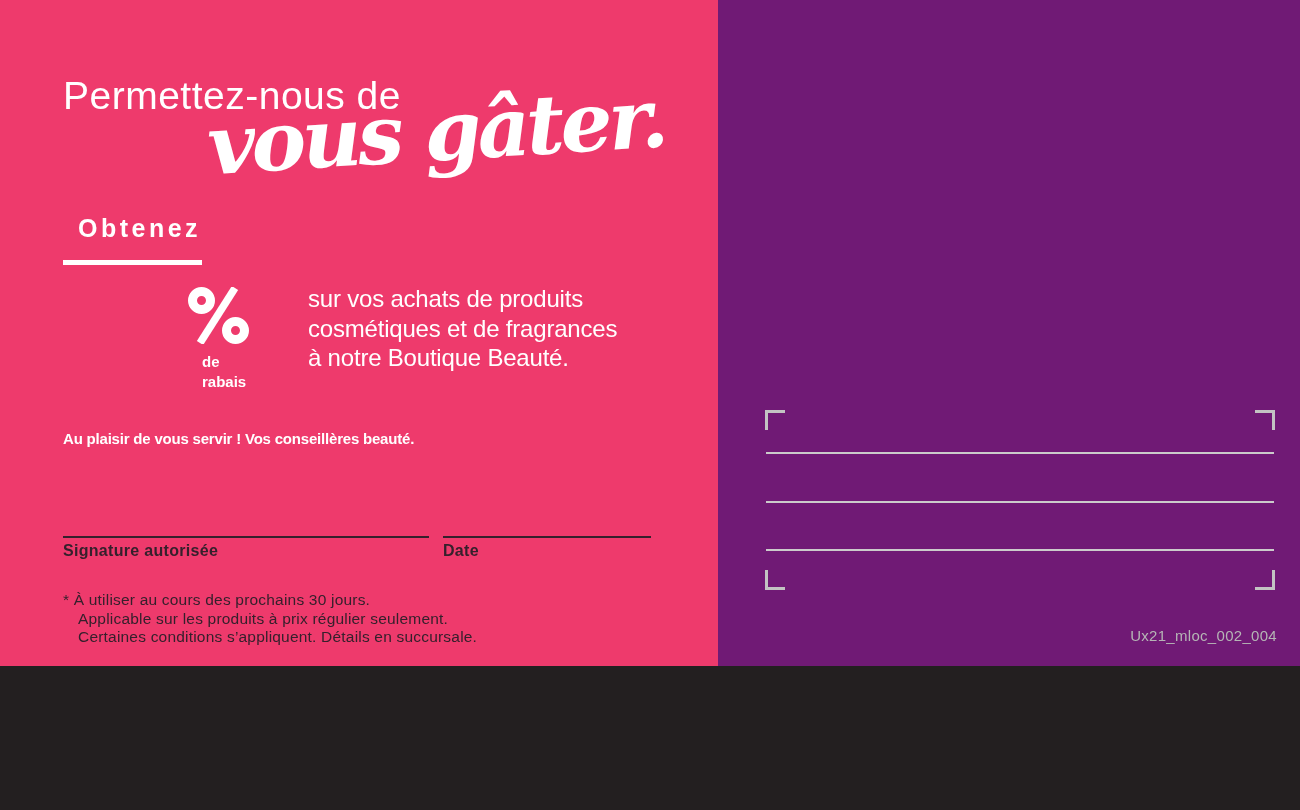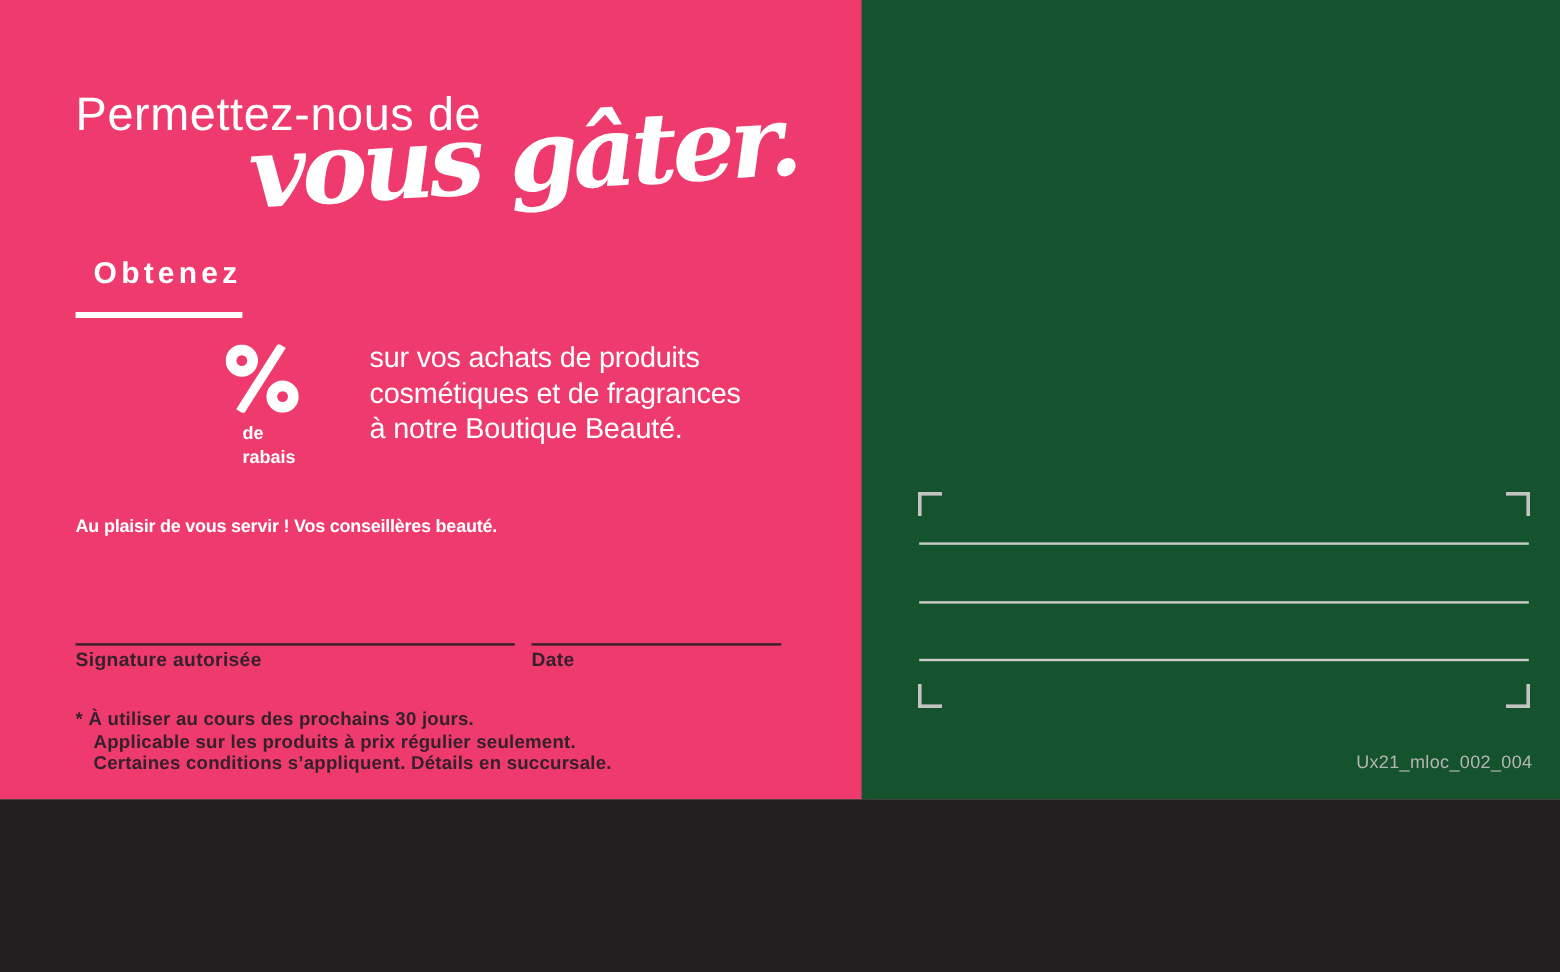--- a/index.html
+++ b/index.html
@@ -19,26 +19,26 @@
   .unit{position:absolute;left:202px;top:352px;font-size:15px;font-weight:700;line-height:20px;}
   .body-copy{position:absolute;left:308px;top:284px;font-size:24px;font-weight:400;line-height:29.5px;letter-spacing:-.2px;white-space:nowrap;}
   .body-copy sup{font-size:14px;vertical-align:9px;}
   .closing{position:absolute;left:63px;top:430px;font-size:15px;font-weight:700;letter-spacing:-.2px;white-space:nowrap;}
   .sig-line,.date-line{position:absolute;top:536px;height:2px;background:var(--dark_text);}
   .sig-line{left:63px;width:366px;}
   .date-line{left:443px;width:208px;}
   .sig-label,.date-label{position:absolute;top:542px;font-size:16px;font-weight:700;color:var(--dark_text) !important;letter-spacing:.3px;}
   .sig-label{left:63px;}
   .date-label{left:443px;}
-  .terms{position:absolute;left:63px;top:591px;font-size:15.5px;line-height:18.5px;color:var(--dark_text);letter-spacing:.2px;font-weight:bold;}
+  .terms{position:absolute;left:63px;top:591px;font-size:15.5px;line-height:18.5px;color:var(--dark_text);letter-spacing:.2px;}
   .terms-line{color:var(--dark_text) !important;padding-left:15px;}
   .terms-line.first{padding-left:0;}
 
   
-  .white-panel{position:absolute;left:718px;top:0;width:582px;height:666px;background:#14532d;}
+  .white-panel{position:absolute;left:718px;top:0;width:582px;height:666px;background:#701a75;}
   .crop-mark{position:absolute;width:17px;height:17px;}
   .crop-tl{left:47px;top:410px;border-left:3px solid var(--bracket);border-top:3px solid var(--bracket);}
   .crop-tr{right:25px;top:410px;border-right:3px solid var(--bracket);border-top:3px solid var(--bracket);}
   .crop-bl{left:47px;bottom:76px;border-left:3px solid var(--bracket);border-bottom:3px solid var(--bracket);}
   .crop-br{right:25px;bottom:76px;border-right:3px solid var(--bracket);border-bottom:3px solid var(--bracket);}
   .addr-line{position:absolute;left:48px;width:508px;height:2px;background:var(--address_line);}
   .addr-1{top:452px;}  .addr-2{top:501px;}  .addr-3{top:549px;}
   .mail-code{position:absolute;right:23px;top:627px;font-size:15px;color:var(--code_text);letter-spacing:.3px;}
 
   

